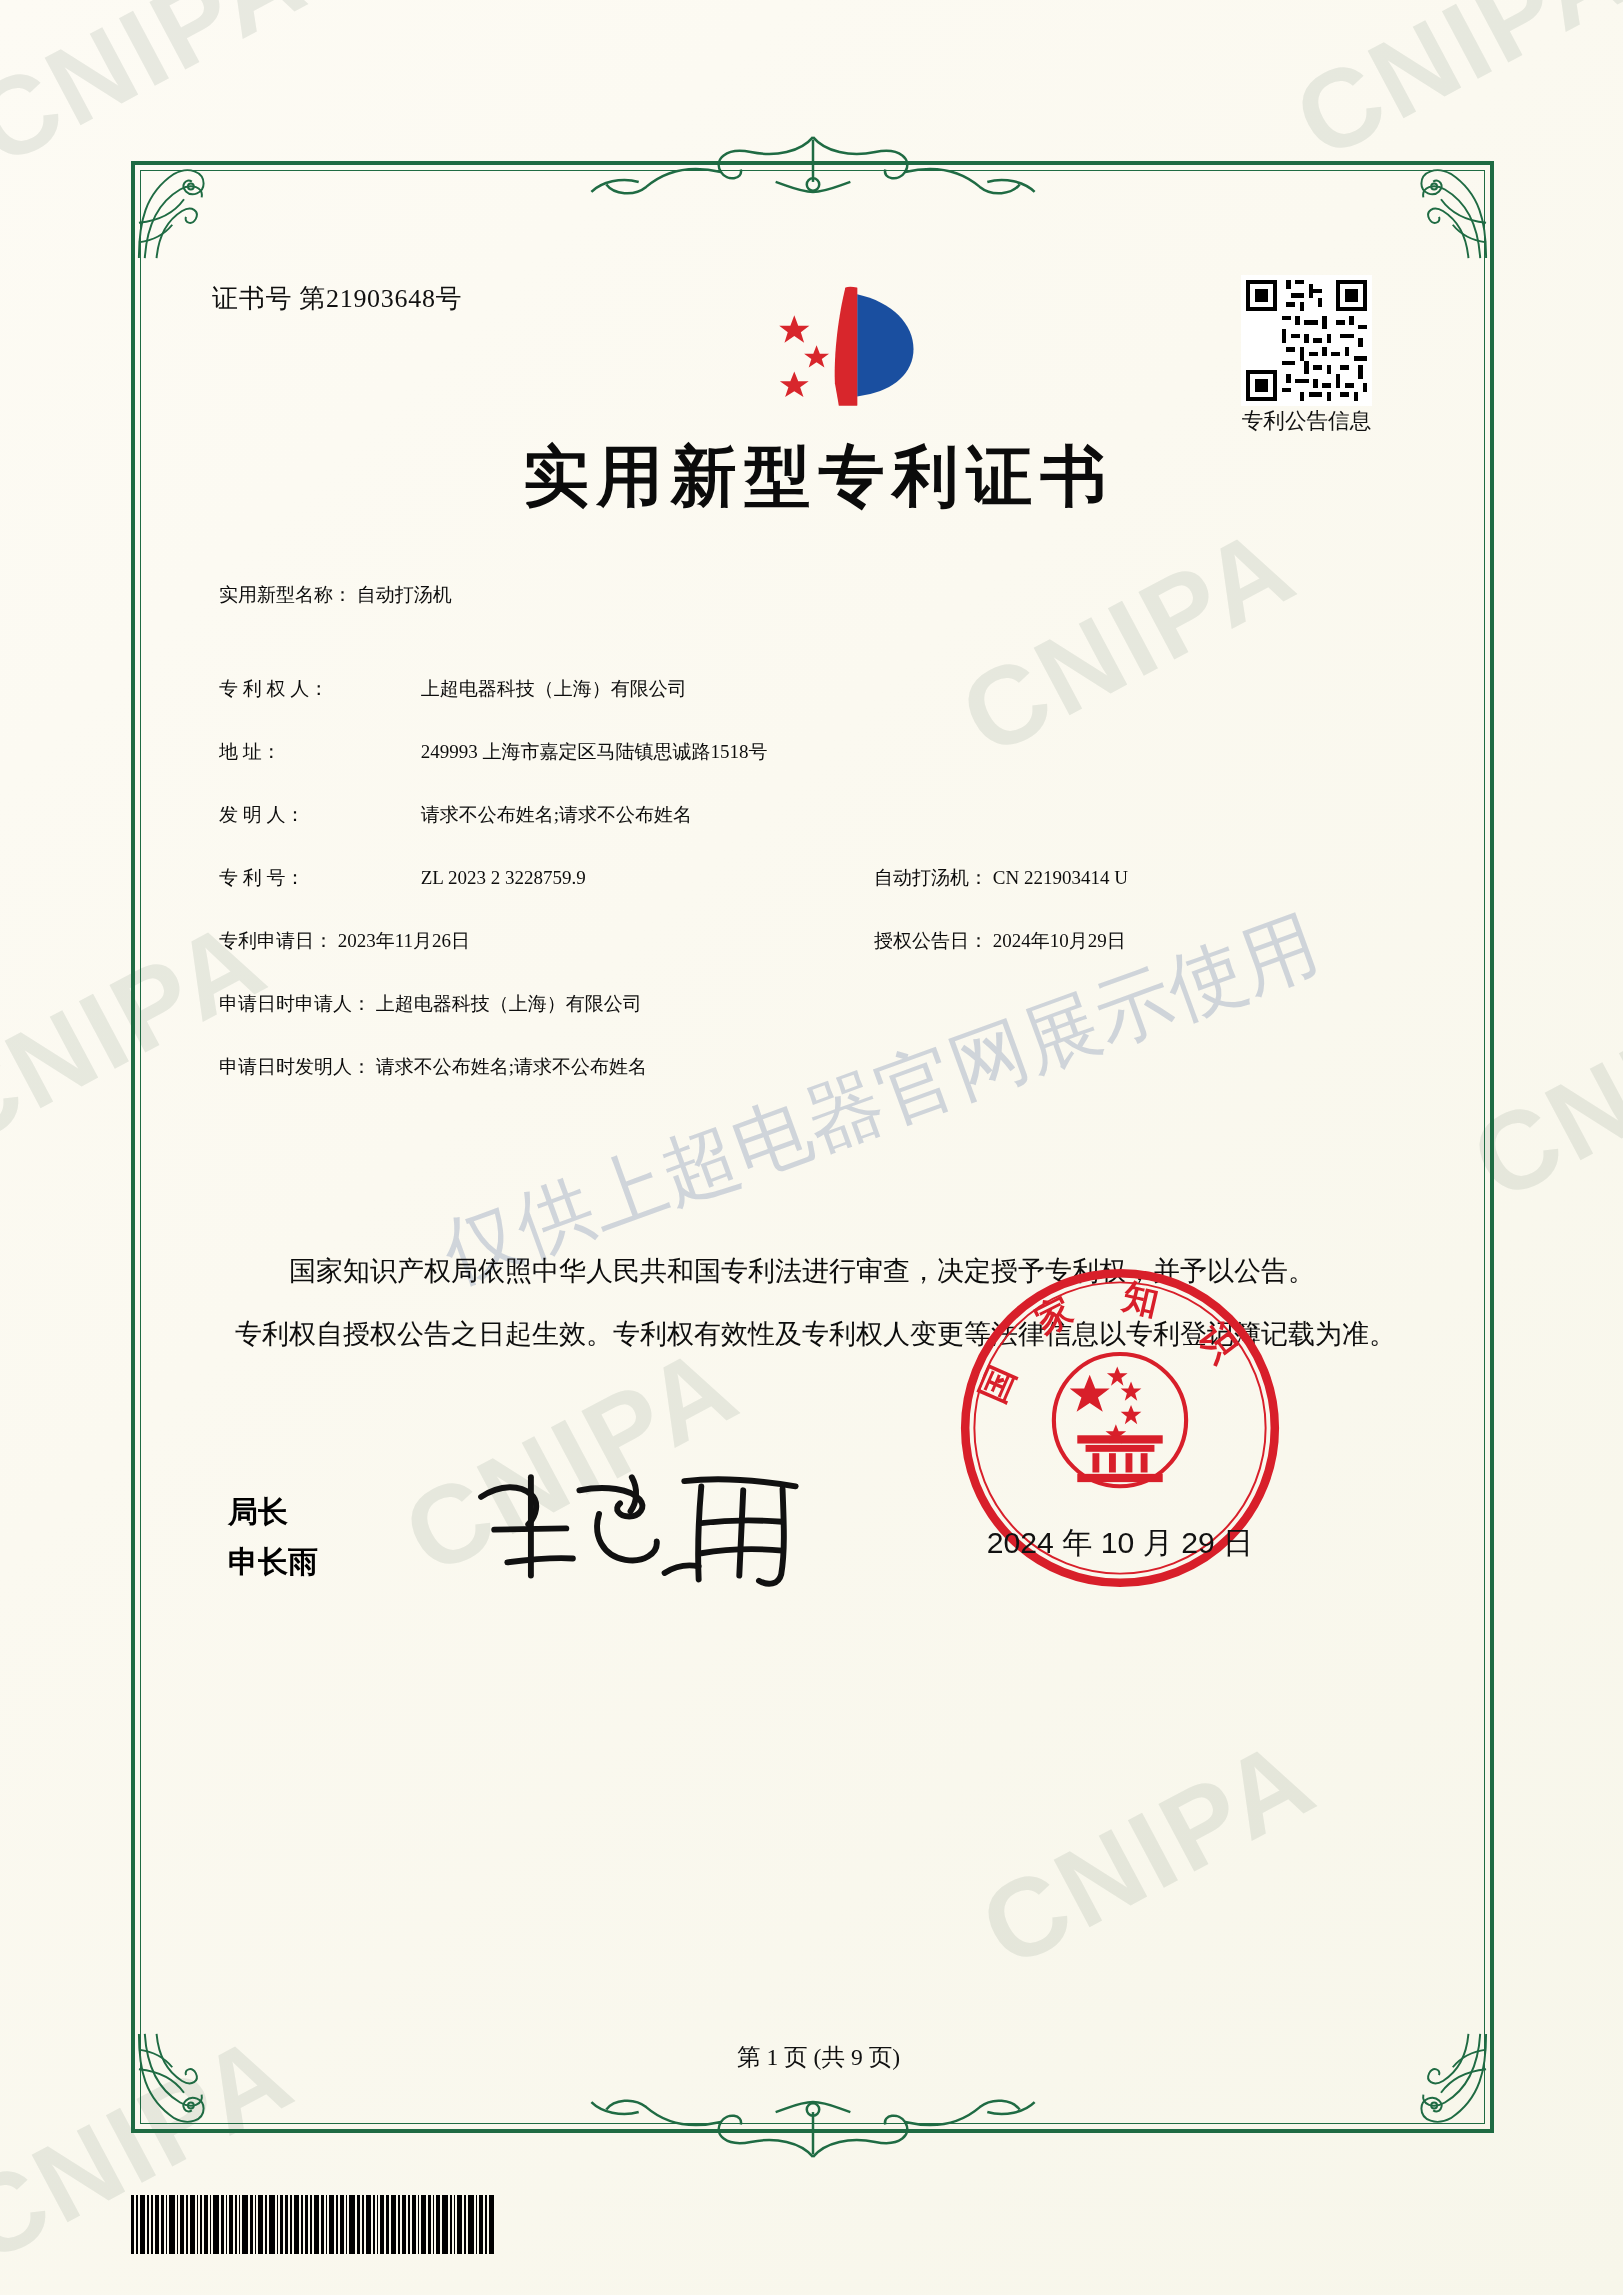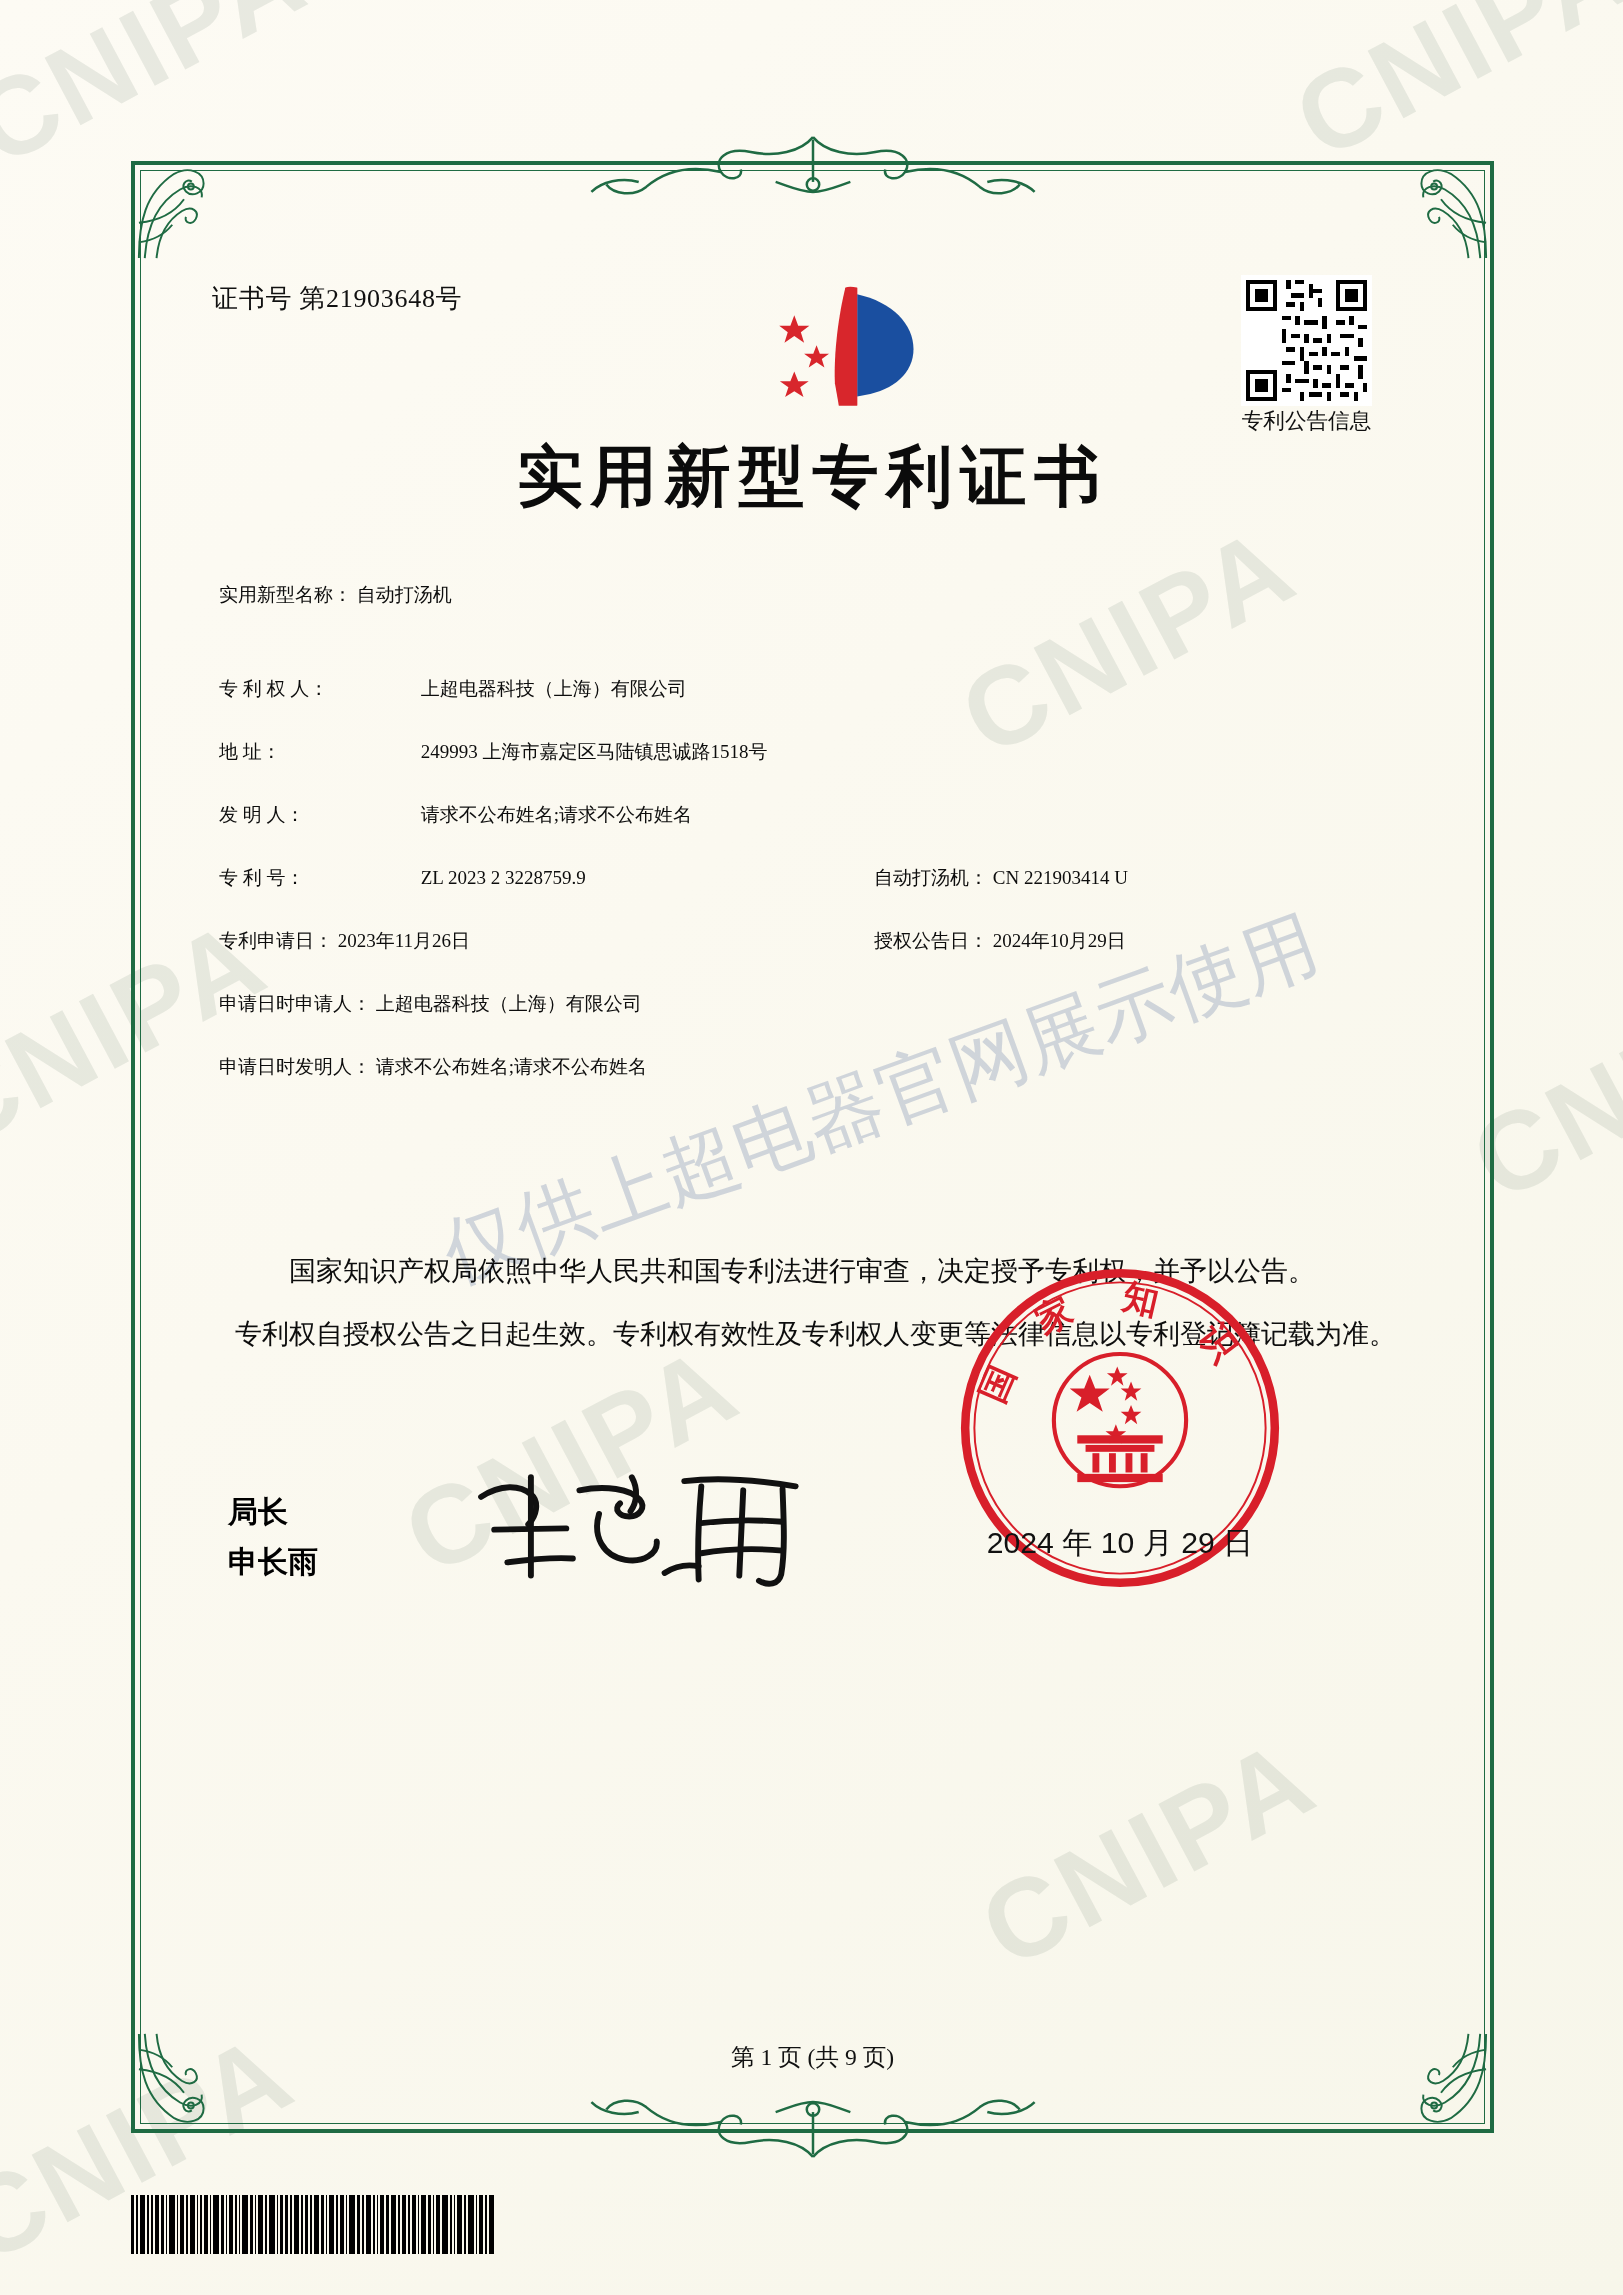--- a/index.html
+++ b/index.html
@@ -93,20 +93,21 @@
   }
   .bot-flourish svg { width: 100%; height: 100%; display: block; }
 
   
   .content {
     position: absolute;
     left: 140px;
     top: 170px;
     width: 1345px;
     height: 1954px;
+    padding-left: 12px;
   }
 
   .cert-no {
     position: absolute;
     left: 72px;
     top: 111px;
     font-size: 26px;
     color: #111;
     letter-spacing: 0.7px;
   }

